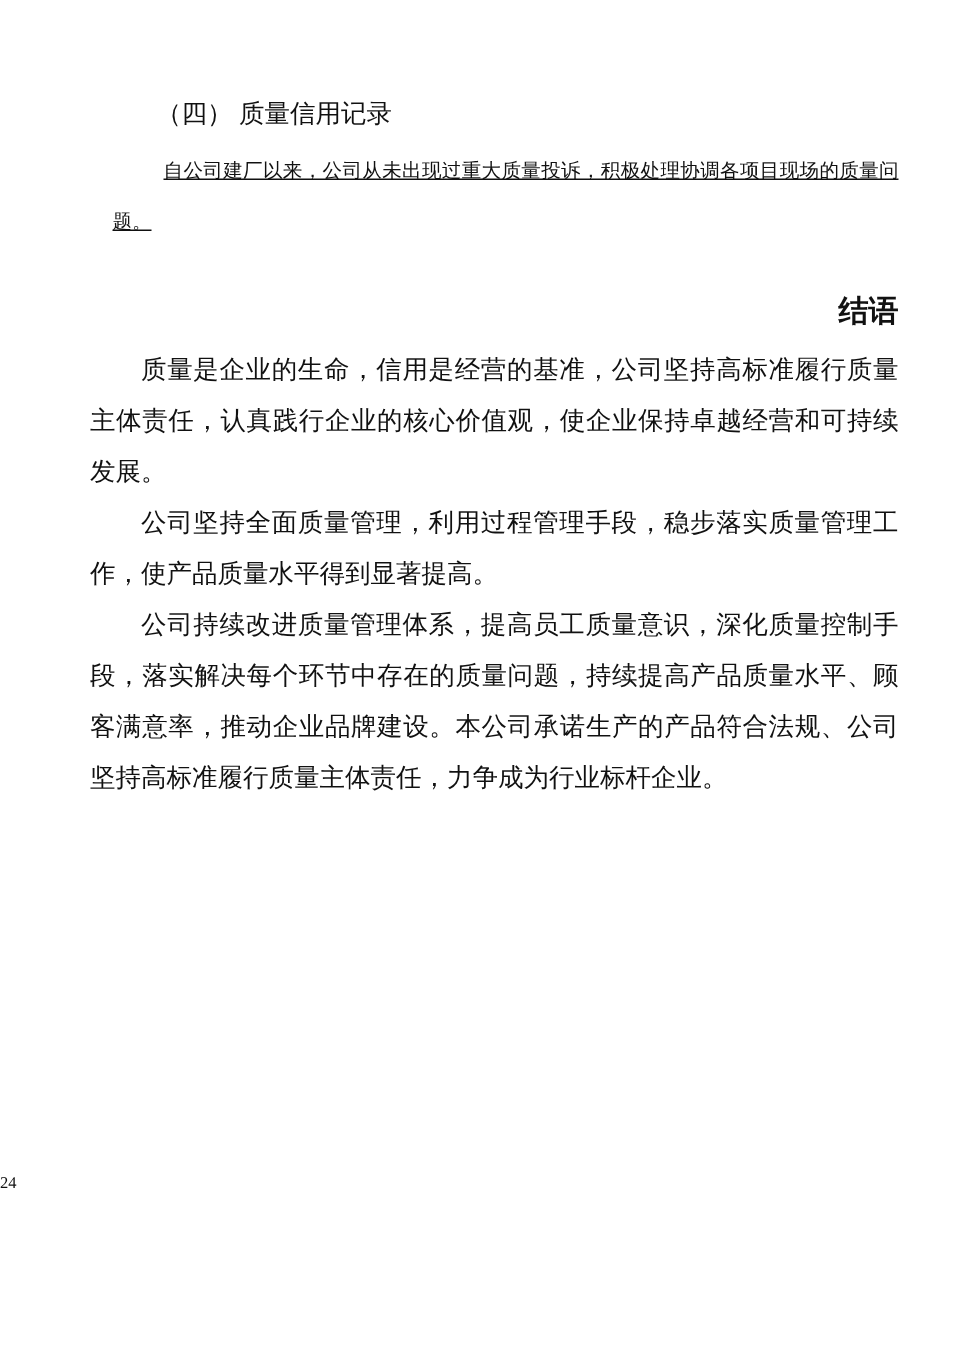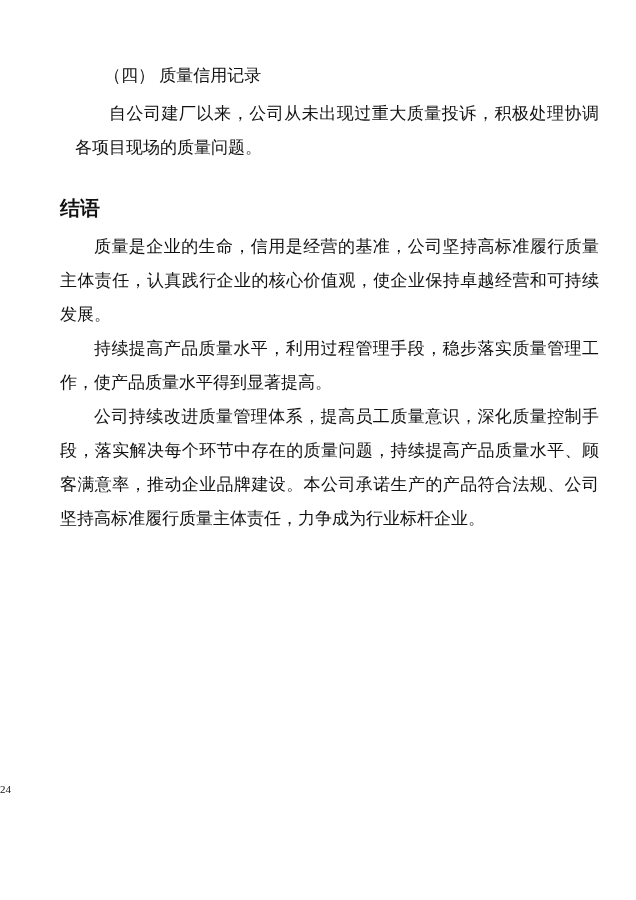--- a/index.html
+++ b/index.html
@@ -27,32 +27,33 @@
     margin: 0;
     font-size: 17px;
     line-height: 34px;
     font-weight: normal;
     text-indent: 44px;
     white-space: pre-wrap;
   }
   .para-indented {
     margin: 4px 0 0 0;
     padding-left: 15px;
-    font-size: 17px;
+    font-size: 13px;
     line-height: 34px;
     text-indent: 34px;
     text-align: justify;
     text-justify: inter-character;
+    text-decoration: underline;
   }
   .conclusion-title {
     margin: 26px 0 5px 0;
     font-size: 20px;
     line-height: 34px;
     font-weight: bold;
-    text-align: left;
+    text-align: right;
   }
   .body-para {
     margin: 0;
     font-size: 17px;
     line-height: 34px;
     text-indent: 34px;
     text-align: justify;
     text-justify: inter-character;
     font-family: Liberation Serif, serif;
   }
@@ -74,20 +75,20 @@
   <div class="content">
 
     <h3 class="section-heading">（四） 质量信用记录</h3>
 
     <p class="para-indented">自公司建厂以来，公司从未出现过重大质量投诉，积极处理协调各项目现场的质量问题。</p>
 
     <h2 class="conclusion-title">结语</h2>
 
     <p class="body-para">质量是企业的生命，信用是经营的基准，公司坚持高标准履行质量主体责任，认真践行企业的核心价值观，使企业保持卓越经营和可持续发展。</p>
 
-    <p class="body-para">持续提高产品质量水平，利用过程管理手段，稳步落实质量管理工作，使产品质量水平得到显著提高。</p>
+    <p class="body-para">公司坚持全面质量管理，利用过程管理手段，稳步落实质量管理工作，使产品质量水平得到显著提高。</p>
 
     <p class="body-para">公司持续改进质量管理体系，提高员工质量意识，深化质量控制手段，落实解决每个环节中存在的质量问题，持续提高产品质量水平、顾客满意率，推动企业品牌建设。本公司承诺生产的产品符合法规、公司坚持高标准履行质量主体责任，力争成为行业标杆企业。</p>
 
   </div>
 
   <div class="page-footer">24</div>
 </div>
 
 </body></html>

